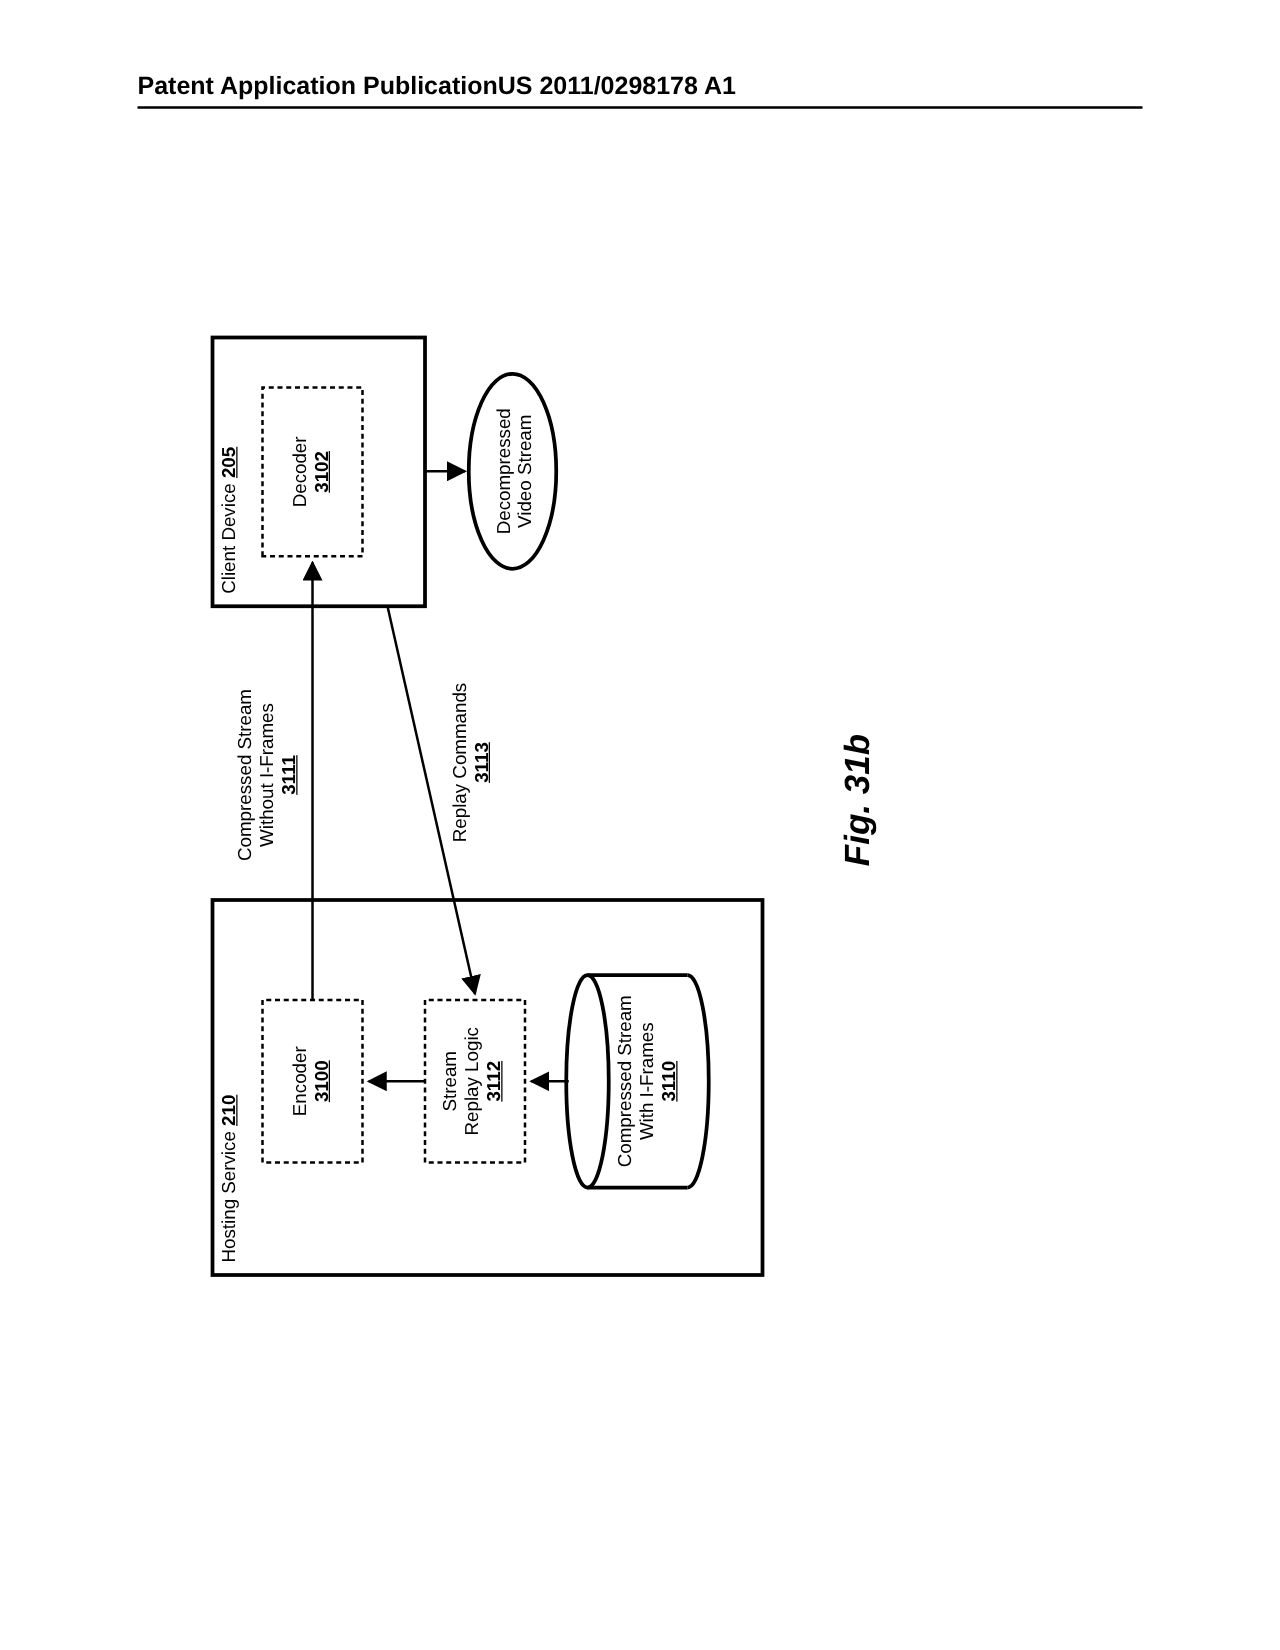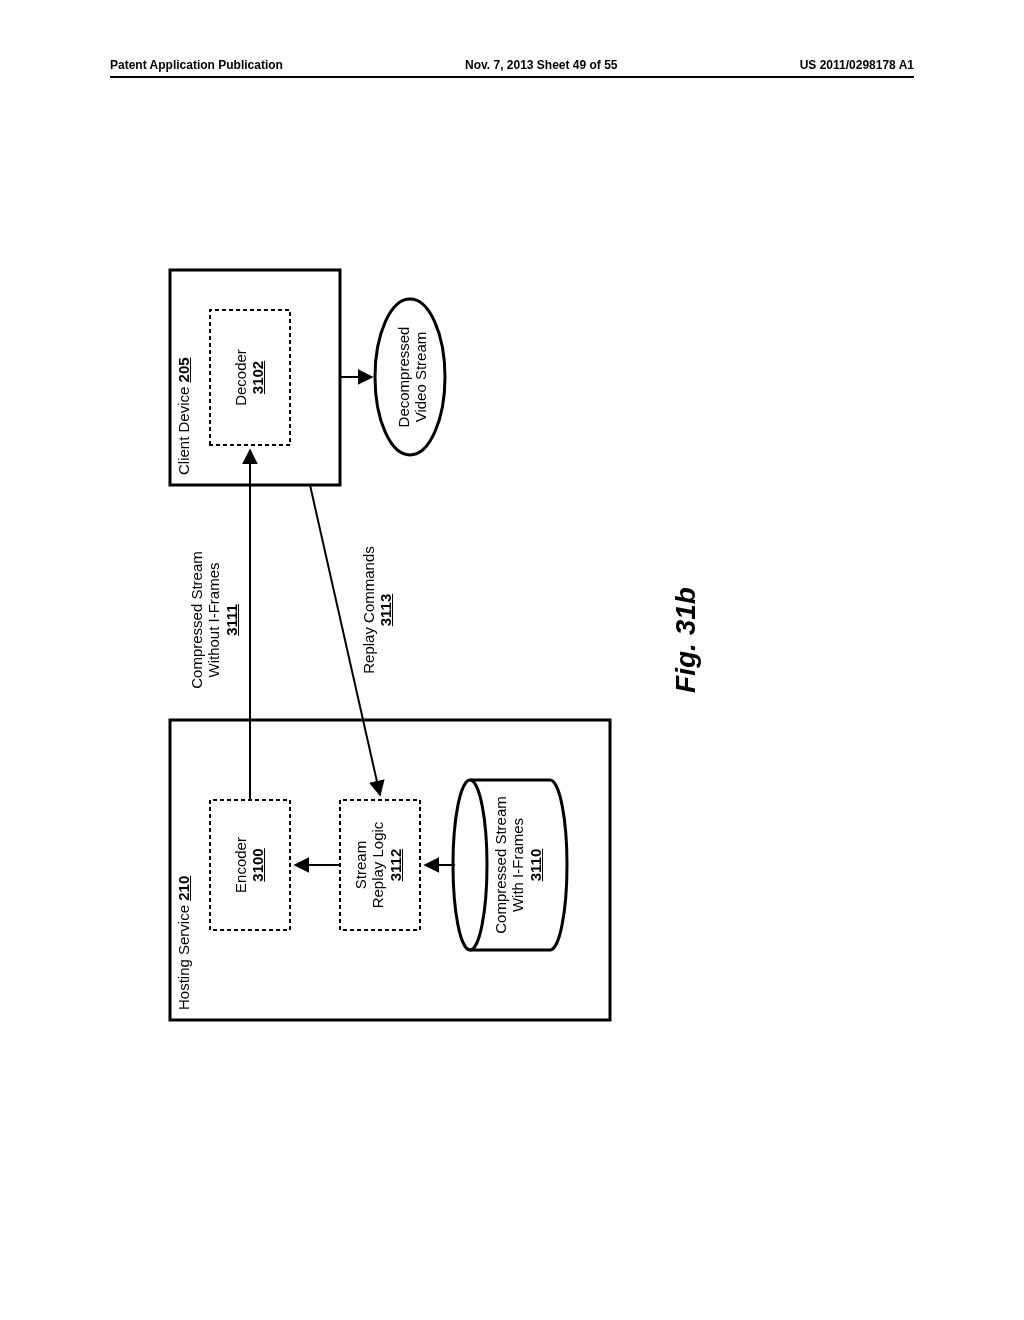--- a/index.html
+++ b/index.html
@@ -14,21 +14,21 @@
     width: 1024px;
     height: 1320px;
     margin: 0 auto;
     background: #fff;
   }
   .header {
     position: absolute;
     top: 58px;
     left: 110px;
     right: 110px;
-    font-size: 12px;
+    font-size: 20px;
     font-weight: bold;
     display: flex;
     align-items: baseline;
     padding-bottom: 4px;
     border-bottom: 2px solid #000;
   }
   .header .left { flex: 0 0 auto; }
   .header .mid { flex: 1 1 auto; text-align: center; }
   .header .right { flex: 0 0 auto; }
   .figure-area {
@@ -51,21 +51,20 @@
   .underline { text-decoration: underline; }
   svg { position: absolute; top: 0; left: 0; }
 </style>
 </head>
 <body>
 
 <div class="page">
 
   <div class="header">
     <span class="left">Patent Application Publication</span>
-    <span class="mid">Nov. 7, 2013   Sheet 49 of 55</span>
     <span class="right">US 2011/0298178 A1</span>
   </div>
 
   <div class="figure-area">
 
     <svg width="800" height="820" viewBox="0 0 800 820">
       <defs>
         <marker id="arrow" viewBox="0 0 10 10" refX="9" refY="5" markerWidth="8" markerHeight="8" orient="auto-start-reverse">
           <path d="M 0 0 L 10 5 L 0 10 z" fill="#000"></path>
         </marker>

